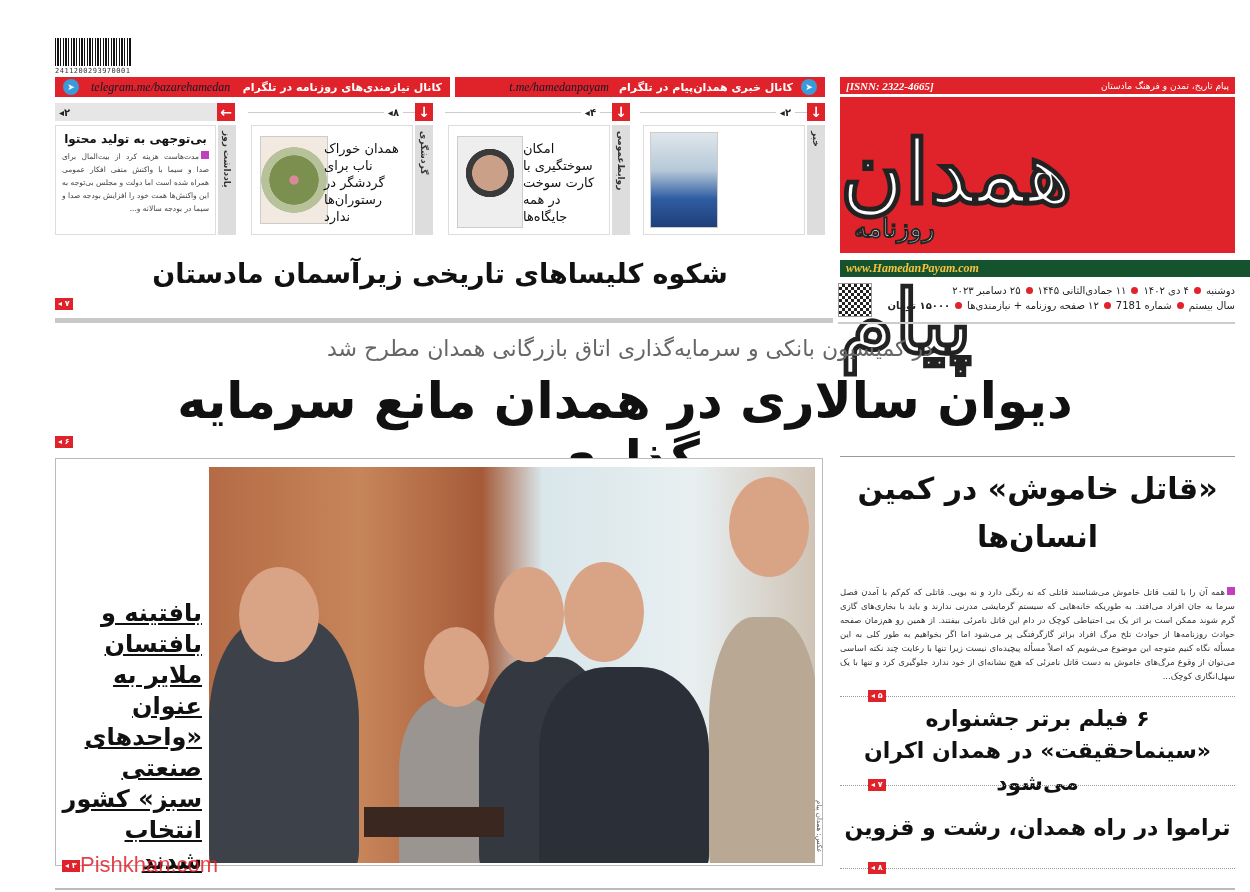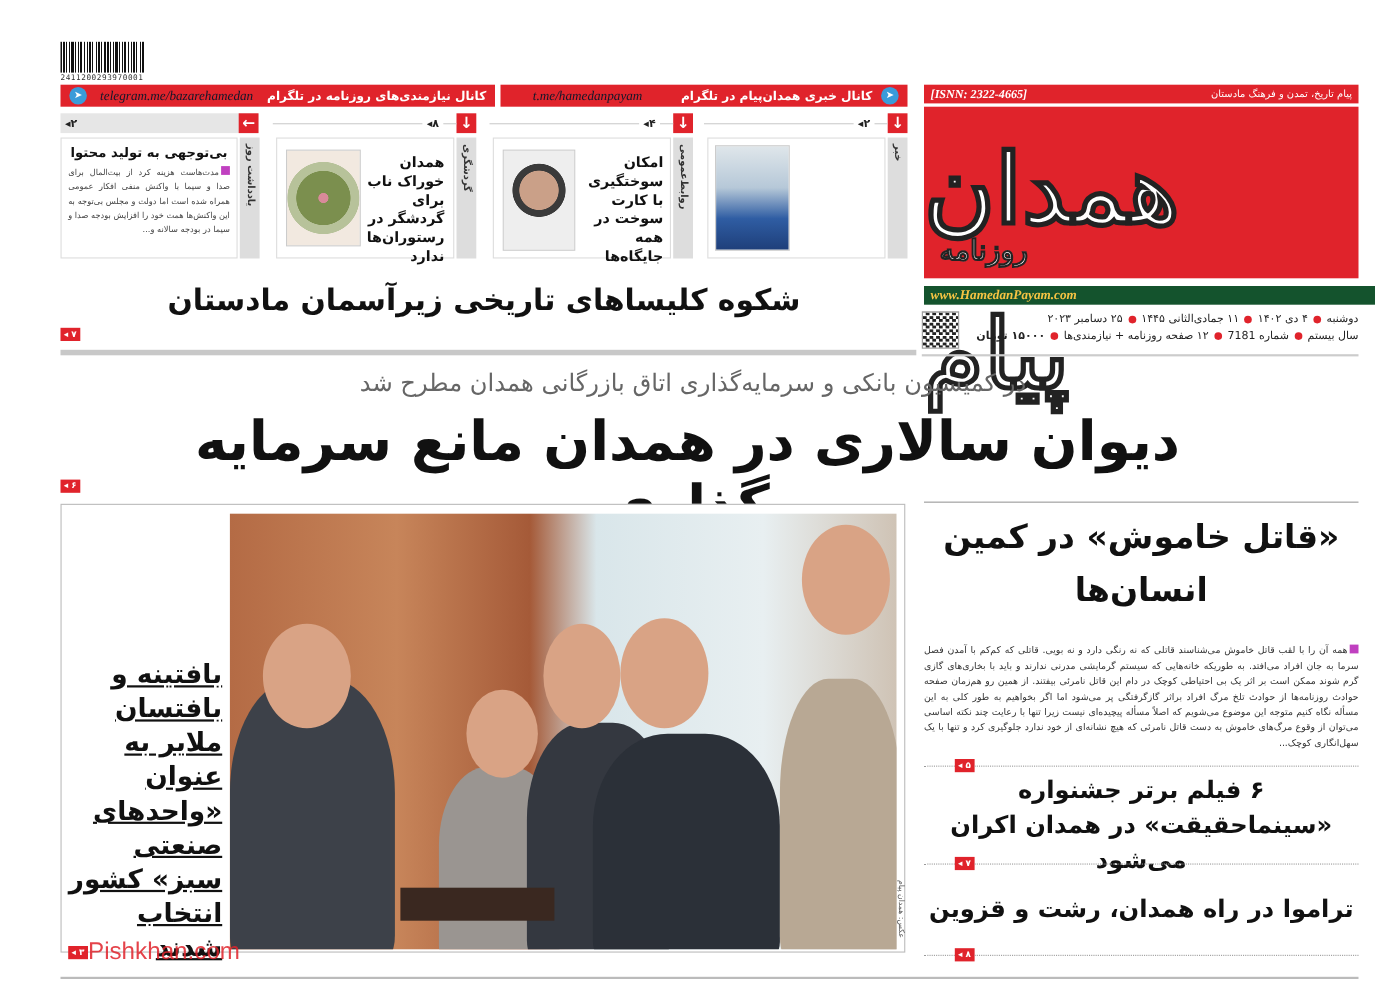--- a/index.html
+++ b/index.html
@@ -18,21 +18,21 @@
   .tg-bar .url { font-family: "Liberation Serif", serif; font-style: italic; color: #0f172a; font-weight: normal; font-size: 12px; }
   .tg-icon { width: 16px; height: 16px; border-radius: 50%; background: #3a9bd9; display: inline-flex; align-items: center; justify-content: center; color: #fff; font-size: 9px; }
 
   
   .teaser-head { top: 103px; height: 18px; display: flex; align-items: center; }
   .arrow-box { width: 18px; height: 18px; background: #e0232b; color: #fff; font-size: 14px; font-weight: bold; display: flex; align-items: center; justify-content: center; line-height: 1; }
   .head-line { flex: 1; height: 1px; background: #ccc; position: relative; }
   .page-ref { font-size: 10px; font-weight: bold; padding: 0 4px; background: #fff; color: #222; }
   .teaser-box { top: 125px; height: 110px; border: 1px solid #ddd; background: #fff; }
   .side-tab { top: 125px; width: 18px; height: 110px; background: #ddd; writing-mode: vertical-rl; font-size: 9px; font-weight: bold; display: flex; align-items: center; justify-content: flex-start; padding-top: 6px; color: #333; }
-  .teaser-text { font-size: 13px; font-weight: bold; line-height: 17px; text-align: right; }
+  .teaser-text { font-size: 13px; font-weight: normal; line-height: 17px; text-align: left; }
   .thumb { border: 1px solid #ccc; }
 
   
   .mast-top { left: 840px; top: 77px; width: 395px; height: 17px; background: #e0232b; color: #fff; display: flex; justify-content: space-between; align-items: center; padding: 0 6px; font-size: 9px; }
   .mast-top .issn { font-family: "Liberation Serif", serif; font-style: italic; font-weight: bold; font-size: 11px; }
   .mast-main { left: 840px; top: 97px; width: 395px; height: 156px; background: #e0232b; }
   .mast-logo { right: 22px; top: 0px; font-family: "DejaVu Serif", serif; font-size: 88px; font-weight: bold; color: #fff; -webkit-text-stroke: 2px #222; line-height: 150px; }
   .mast-sub { left: 14px; bottom: 10px; font-family: "DejaVu Serif", serif; font-size: 26px; color: #fff; -webkit-text-stroke: 1px #222; font-weight: bold; }
   .mast-url-bar { left: 840px; top: 260px; width: 431px; height: 17px; background: #14532d; display: flex; align-items: center; padding-left: 6px; }
   .mast-url { font-family: "Liberation Serif", serif; font-style: italic; font-weight: bold; color: #f6c443; font-size: 12px; }
@@ -75,21 +75,21 @@
 
 <div class="abs tg-bar rtl" style="left:55px;width:395px;padding:0 8px;">
   <span>کانال نیازمندی‌های روزنامه در تلگرام</span>
   <span style="flex:1"></span>
   <span class="url" style="margin-left:12px;">telegram.me/bazarehamedan</span>
   <span class="tg-icon">➤</span>
 </div>
 
 <div class="abs tg-bar rtl" style="left:455px;width:370px;padding:0 8px;">
   <span class="tg-icon">➤</span>
-  <span style="margin-right:8px;margin-left:25px;">کانال خبری همدان‌پیام در تلگرام</span>
+  <span style="margin-right:8px;">کانال خبری همدان‌پیام در تلگرام</span>
   <span class="url" style="margin-right:10px;">t.me/hamedanpayam</span>
 </div>
 
 <div class="abs teaser-head" style="left:640px;width:185px;">
   <div class="head-line"></div>
   <span class="page-ref"><span>◂</span><span>۲</span></span>
   <div class="head-line" style="flex:0 0 12px"></div>
   <div class="arrow-box">↓</div>
 </div>
 <div class="abs teaser-head" style="left:445px;width:185px;">

